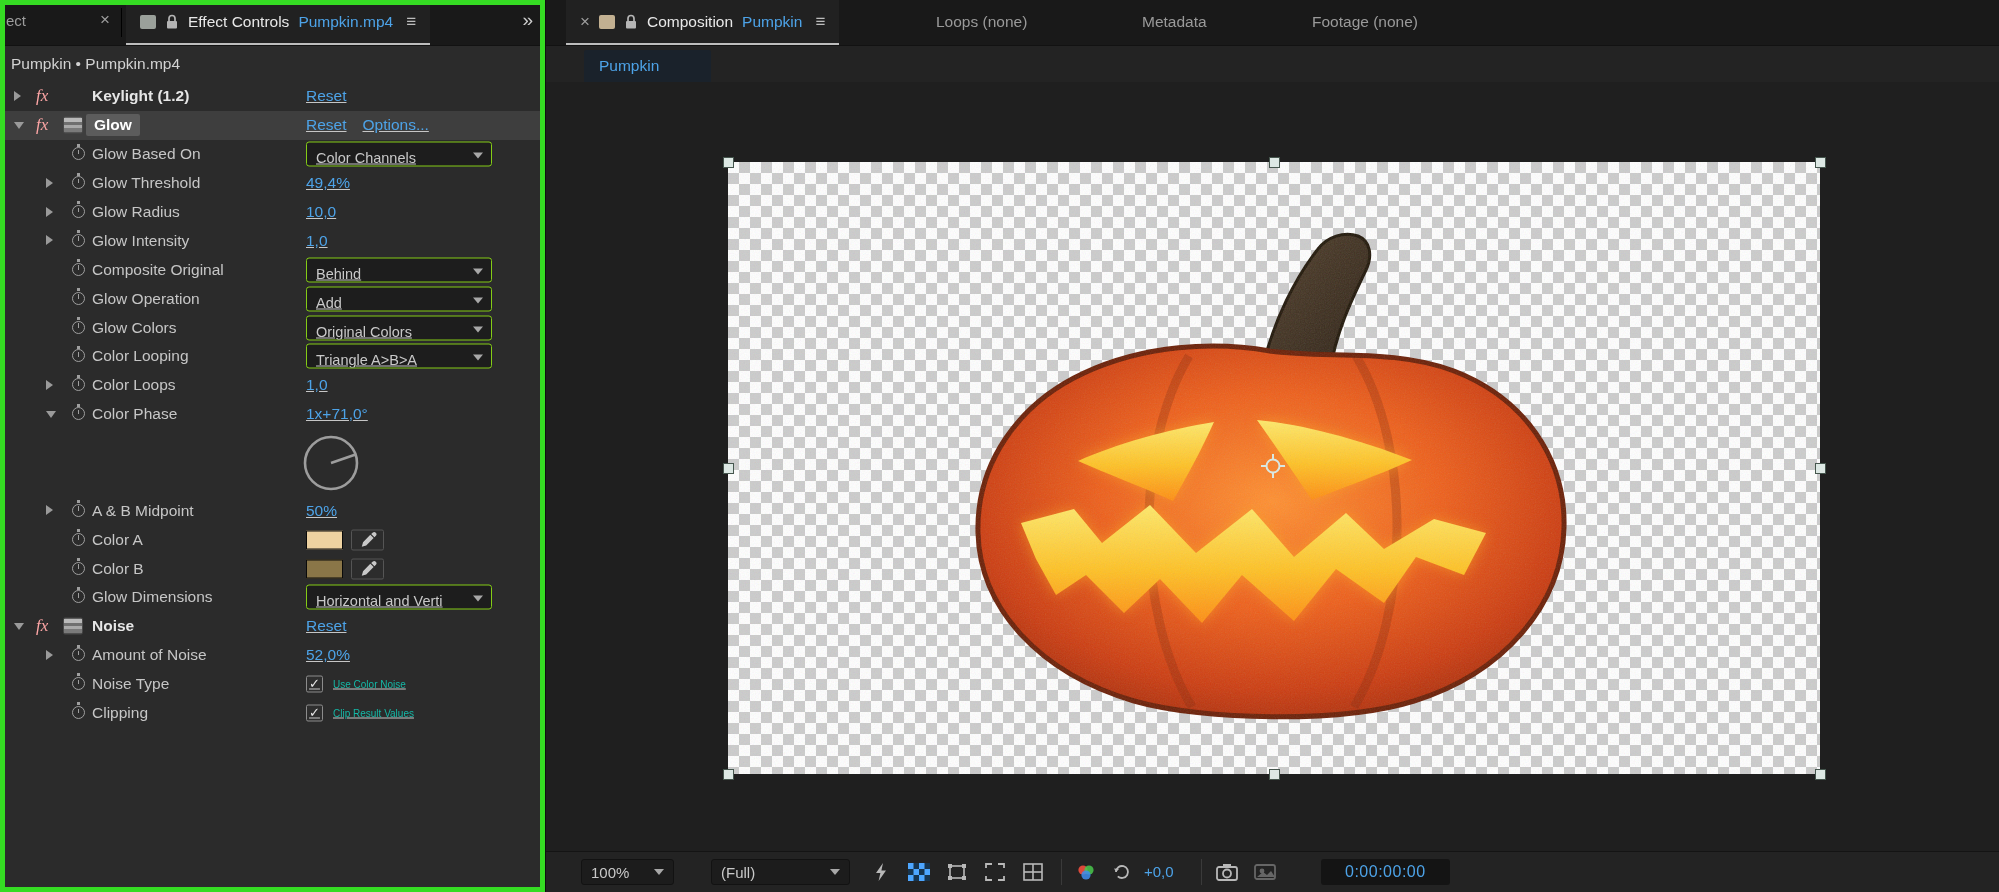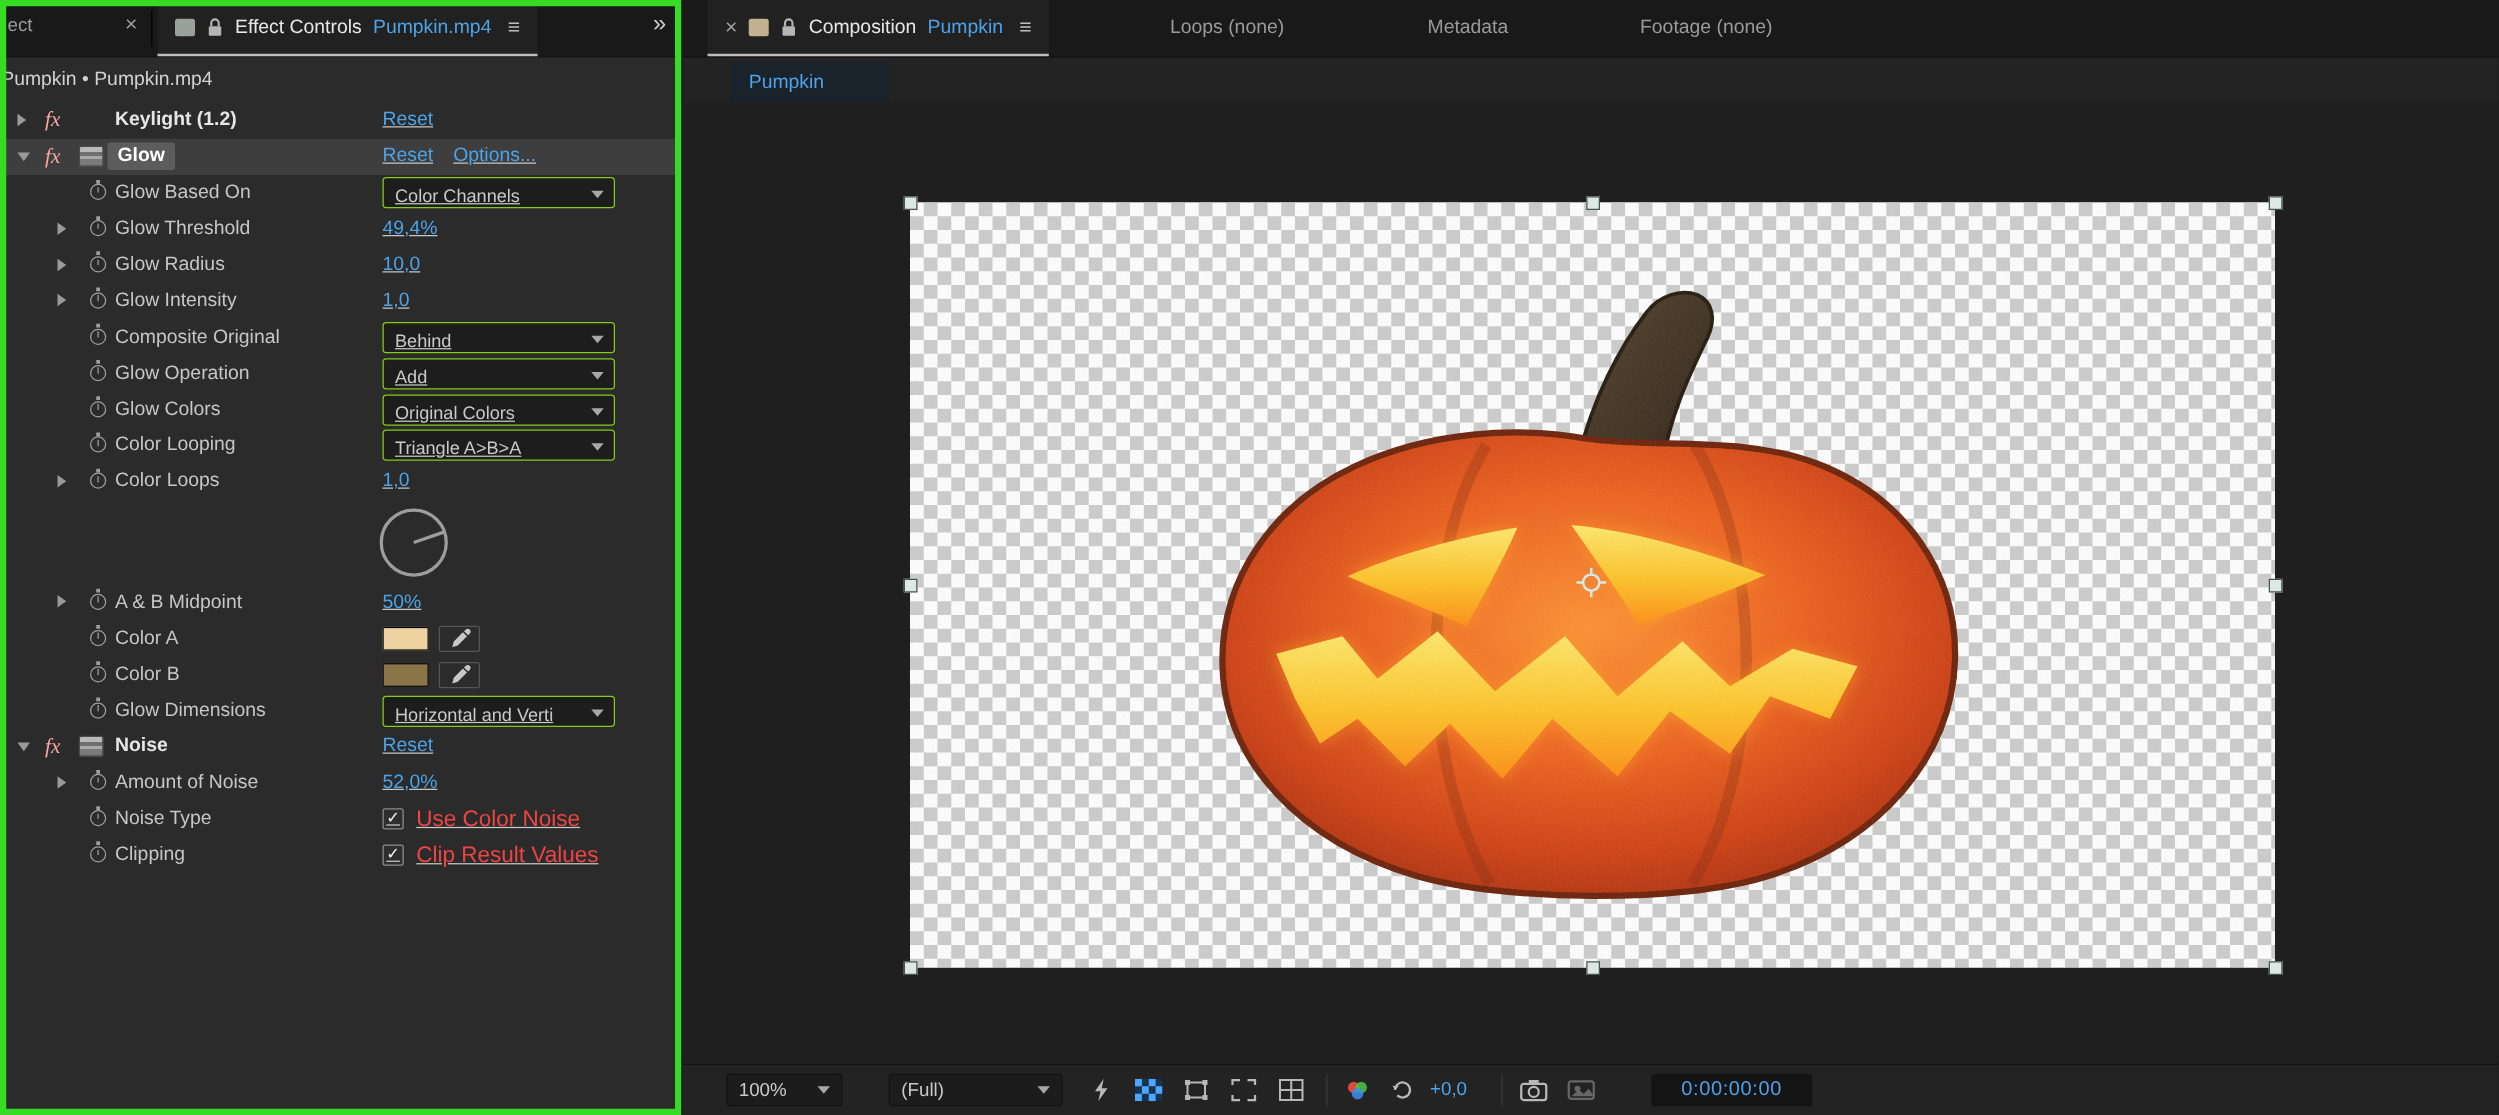--- a/index.html
+++ b/index.html
@@ -15,21 +15,21 @@
   .tabsep{position:absolute;left:121px;top:8px;width:1px;height:29px;background:#000;}
   .tab-active{position:absolute;top:0;height:43px;border-bottom:2px solid #bdbdbd;display:flex;align-items:center;gap:9px;padding:0 14px;background:#212121;}
   #l-tab{left:126px;}
   .picon{width:16px;height:14px;border-radius:2px;display:inline-block;}
   .picon.gray{background:#9aa09a;}
   .picon.tan{background:#c2b091;}
   .ttitle{color:#e8e8e8;font-size:15.5px;white-space:nowrap;}
   .ttarget{color:#4da3e8;font-size:15.5px;white-space:nowrap;}
   .tmenu{color:#bdbdbd;font-size:17px;margin-left:4px;}
   .overflow{position:absolute;right:14px;top:9px;color:#cfcfcf;font-size:19px;letter-spacing:-2px;}
-  #source-line{position:absolute;left:0;top:46px;right:0;height:36px;display:flex;align-items:center;padding-left:1px;color:#d2d2d2;font-size:15.5px;background:#2b2b2b;}
+  #source-line{position:absolute;left:0;top:46px;right:0;height:36px;display:flex;align-items:center;padding-left:11px;color:#d2d2d2;font-size:15.5px;background:#2b2b2b;}
   #effect-rows{position:absolute;left:0;top:82px;right:0;}
   .ec-row{position:relative;height:28.9px;}
   .ec-row.sel{background:#3e3e3e;}
   .dial-row{height:67.6px;}
   .twirl{position:absolute;top:50%;width:0;height:0;}
   .t-eff{left:14px;} .t-prop{left:46px;}
   .twirl.right{margin-top:-5.5px;border-left:7px solid #9a9a9a;border-top:5.5px solid transparent;border-bottom:5.5px solid transparent;}
   .twirl.down{margin-top:-3px;border-top:7px solid #9a9a9a;border-left:5.5px solid transparent;border-right:5.5px solid transparent;}
   .fxbadge{position:absolute;left:36px;top:50%;transform:translateY(-50%);font-family:"Liberation Serif",serif;font-style:italic;font-size:17px;color:#fca5a5;}
   .efficon{position:absolute;left:63px;top:50%;transform:translateY(-50%);width:18px;height:15px;border-radius:2px;
@@ -40,21 +40,21 @@
   .stopwatch::before{content:'';position:absolute;left:3.6px;top:-4.6px;width:3.4px;height:3px;background:#9f9f9f;}
   .stopwatch::after{content:'';position:absolute;left:4.6px;top:1.6px;width:1.7px;height:4.6px;background:#9f9f9f;}
   .plabel{position:absolute;left:92px;top:50%;transform:translateY(-50%);color:#c6c6c6;font-size:15.5px;white-space:nowrap;}
   .ctrl{position:absolute;left:306px;top:50%;transform:translateY(-50%);display:flex;align-items:center;gap:16px;text-decoration:underline;}
   .link{color:#4da3e8;font-size:15.5px;white-space:nowrap;cursor:default;}
   .val{color:#4da3e8;font-size:15.5px;white-space:nowrap;cursor:ew-resize;}
   .dropdown{position:relative;width:186px;height:25px;background:#1d1d1d;border:1px solid #84cc16;border-radius:3px;box-sizing:border-box;display:flex;align-items:flex-end;}
   .ddtext{padding-left:9px;width:156px;overflow:hidden;white-space:nowrap;color:#c9c9c9;font-size:14.5px;}
   .ddchev{position:absolute;right:8px;top:10px;width:0;height:0;border-top:6px solid #a8a8a8;border-left:5px solid transparent;border-right:5px solid transparent;}
   .checkbox{width:17px;height:17px;background:#2e2e2e;border:1.5px solid #8c8c8c;border-radius:2px;box-sizing:border-box;color:#e8e8e8;font-size:13px;line-height:14px;text-align:center;}
-  .cblabel{color:#ef4444;font-size:18px;margin-left:-6px;white-space:nowrap;}
+  .cblabel{color:#14b8a6;font-size:10px;margin-left:-6px;white-space:nowrap;}
   .swatch{width:37px;height:19px;border:1px solid #0a0a0a;box-sizing:border-box;}
   .eyedrop{width:31px;height:19px;background:#2c2c2c;border:1px solid #555;border-radius:2px;display:flex;align-items:center;justify-content:center;margin-left:-8px;}
   .dial{position:absolute;left:300px;top:3px;}
   #green-frame{position:absolute;left:0;top:0;width:545px;height:892px;border:5px solid #35dc23;box-sizing:border-box;pointer-events:none;z-index:60;}
   
   #right-panel{position:absolute;left:545px;top:0;width:1454px;height:892px;background:#232323;border-left:1px solid #0e0e0e;}
   #r-tab{left:20px;}
   .tab-inactive{position:absolute;top:13px;color:#9a9a9a;font-size:15.5px;white-space:nowrap;}
   #subtab{position:absolute;left:38px;top:50px;width:127px;height:32px;background:#1a222b;color:#4da3e8;
           font-size:15.5px;display:flex;align-items:center;padding-left:15px;box-sizing:border-box;border-radius:2px 2px 0 0;}
@@ -193,20 +193,28 @@
           </div>
         </div>
         <div class="ec-row">
           <div class="twirl right t-prop"></div>
           <div class="stopwatch"></div>
           <div class="plabel">Color Loops</div>
           <div class="ctrl">
             <div class="val">1,0</div>
           </div>
         </div>
+        <div class="ec-row">
+          <div class="twirl down t-prop"></div>
+          <div class="stopwatch"></div>
+          <div class="plabel">Color Phase</div>
+          <div class="ctrl">
+            <div class="val">1x+71,0°</div>
+          </div>
+        </div>
         <div class="ec-row dial-row">
           <svg class="dial" width="62" height="62" viewBox="0 0 62 62">
             <circle cx="31" cy="31" r="26" fill="none" stroke="#9d9d9d" stroke-width="2.6"></circle>
             <line x1="31" y1="31" x2="55.6" y2="22.5" stroke="#9d9d9d" stroke-width="2.6"></line>
           </svg>
         </div>
         <div class="ec-row">
           <div class="twirl right t-prop"></div>
           <div class="stopwatch"></div>
           <div class="plabel">A &amp; B Midpoint</div>

